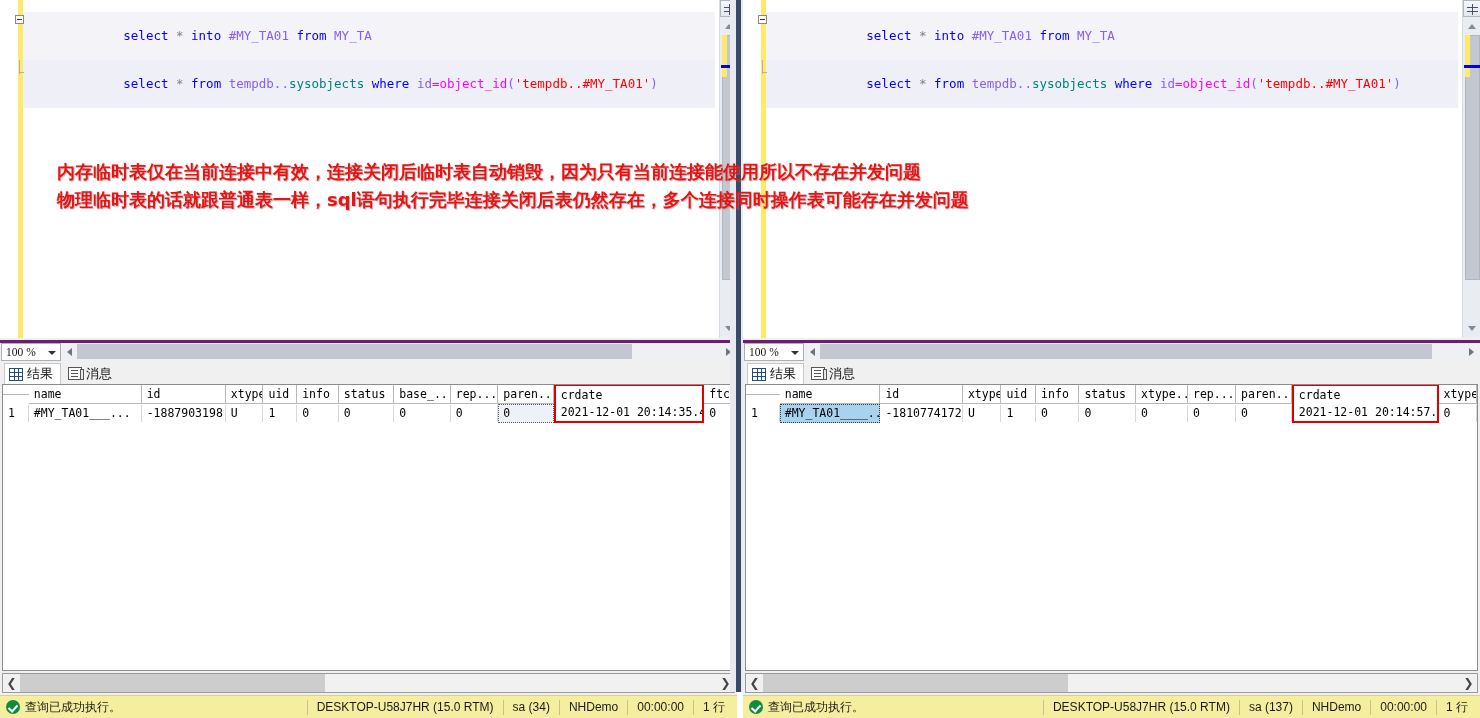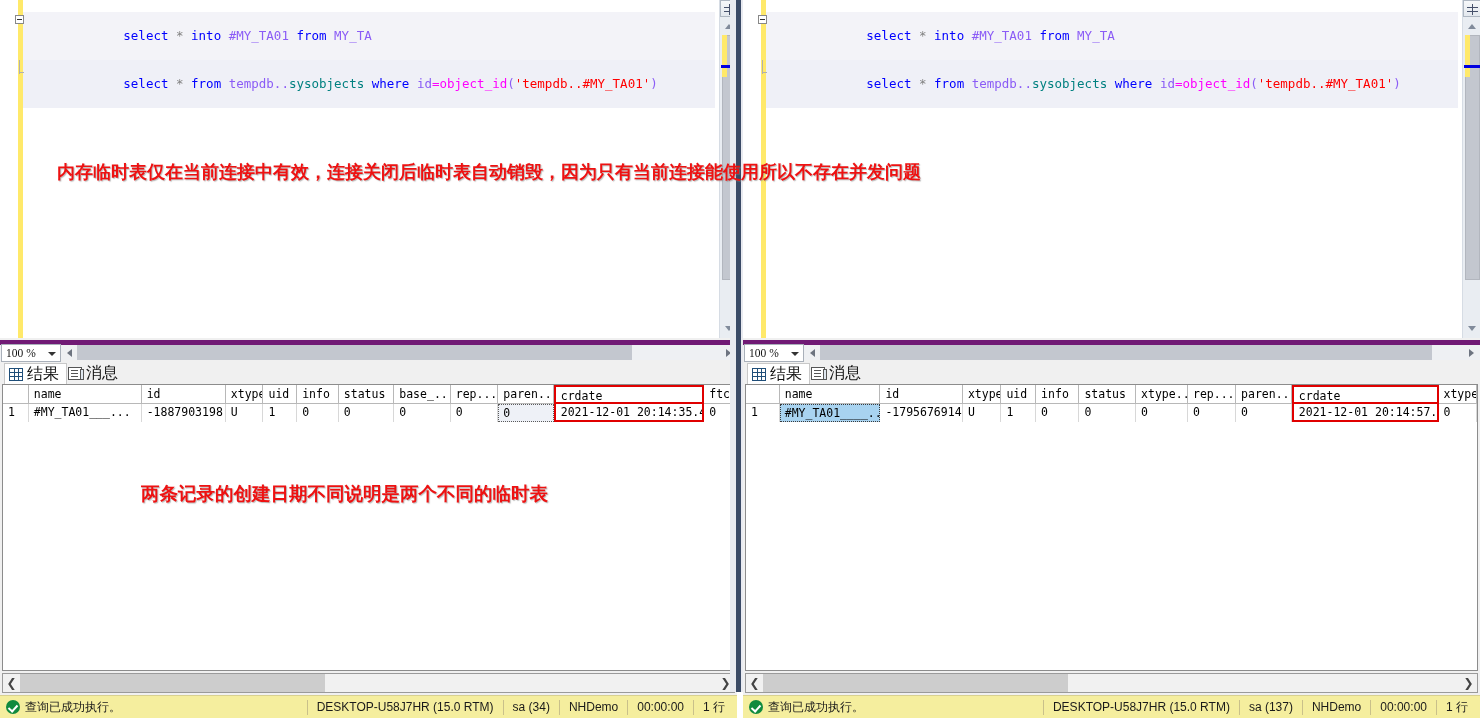--- a/index.html
+++ b/index.html
@@ -96,21 +96,21 @@
   .sb-track-mark {
     position: absolute; left: 2px; top: 35px; width: 5px; height: 42px; background: #ffe96a;
   }
   .sb-caret {
     position: absolute; left: 1px; top: 65px; width: 17px; height: 3px; background: #0000e0;
   }
 
   
   .zoombar {
     position: absolute; top: 340px; left: 0; right: 0; height: 20px;
-    background: #eef0f3; border-top: 5px solid #701a75; display: flex; align-items: center;
+    background: #eef0f3; border-top: 3px solid #701a75; display: flex; align-items: center;
   }
   .zoom-combo {
     width: 60px; height: 18px; margin-left: 1px; background: #fff;
     border: 1px solid #a9b0ba; font-size: 11.5px; line-height: 16px; padding-left: 4px;
     color: #111; position: relative; font-family: "Liberation Serif", serif;
   }
   .zoom-combo .cb-arrow {
     position: absolute; right: 4px; top: 7px; width: 0; height: 0;
     border-left: 4px solid transparent; border-right: 4px solid transparent; border-top: 4px solid #333;
   }
@@ -125,21 +125,21 @@
   }
   .hs-track { flex: 1 1 auto; height: 15px; background: #eef0f3; position: relative; }
   .hs-thumb { position: absolute; left: 0; top: 0; height: 15px; background: #c3c7cf; }
 
   
   .results-tabs {
     position: absolute; top: 362px; left: 0; right: 0; height: 22px; background: #f0f0f0;
   }
   .rtab {
     position: absolute; top: 1px; height: 21px; display: flex; align-items: center;
-    padding: 0 7px 0 4px; font-size: 16px; color: #111;
+    padding: 0 7px 0 4px; font-size: 13px; color: #111;
   }
   .rtab.active { background: #ffffff; border: 1px solid #c8c8c8; border-bottom: none; }
   .rtab .tab-ico { width: 14px; height: 13px; margin-right: 4px; position: relative; }
   .ico-grid {
     border: 1px solid #1f4e79; background: #fff;
   }
   .ico-grid::before {
     content:""; position:absolute; left:0; top:3px; width:12px; height:1px; background:#1f4e79;
   }
   .ico-grid::after {
@@ -158,21 +158,21 @@
   }
   .ico-msg b {
     position:absolute; right:-3px; top:1px; width:4px; height:11px; background:#dfe7ef; border:1px solid #555; display:block;
   }
 
   
   .gridbox {
     position: absolute; top: 384px; left: 2px; right: 2px; bottom: 47px;
     background: #fff; border: 1px solid #8c8c8c; overflow: hidden;
   }
-  .grid-head, .grid-row { display: flex; height: 18px; }
+  .grid-head, .grid-row { display: flex; height: 18px; align-items: center; }
   .grid-head { height: 19px; }
   .gh {
     border-right: 1px solid #b8b8b8; border-bottom: 1px solid #b8b8b8;
     background: #ffffff; font-family: "DejaVu Sans Mono","Liberation Mono",monospace;
     font-size: 11.5px; line-height: 18px; padding-left: 5px; color: #000;
     overflow: hidden; white-space: nowrap;
   }
   .gc {
     border-right: 1px solid #d8d8d8; font-family: "DejaVu Sans Mono","Liberation Mono",monospace;
     font-size: 11.5px; line-height: 17px; padding-left: 5px; color: #000;
@@ -420,21 +420,21 @@
         <div class="gh" style="width:59px">status</div>
         <div class="gh" style="width:54px">xtype...</div>
         <div class="gh" style="width:50px">rep...</div>
         <div class="gh" style="width:58px">paren...</div>
         <div class="gh hl-red-head" style="width:153px">crdate</div>
         <div class="gh" style="width:40px">xtype</div>
       </div>
       <div class="grid-row">
         <div class="gc rownum" style="width:35px">1</div>
         <div class="gc sel-blue" style="width:105px">#MY_TA01____...</div>
-        <div class="gc" style="width:86px">-1795676914</div>
+        <div class="gc" style="width:86px">-1810774172</div>
         <div class="gc" style="width:40px">U</div>
         <div class="gc" style="width:36px">1</div>
         <div class="gc" style="width:45px">0</div>
         <div class="gc" style="width:59px">0</div>
         <div class="gc" style="width:54px">0</div>
         <div class="gc" style="width:50px">0</div>
         <div class="gc" style="width:58px">0</div>
         <div class="gc hl-red-cell" style="width:153px">2021-12-01 20:14:57.610</div>
         <div class="gc" style="width:40px">0</div>
       </div>
@@ -454,16 +454,16 @@
       <span class="status-seg">DESKTOP-U58J7HR (15.0 RTM)</span>
       <span class="status-seg">sa (137)</span>
       <span class="status-seg">NHDemo</span>
       <span class="status-seg">00:00:00</span>
       <span class="status-seg" style="padding-right:12px">1 行</span>
     </div>
   </div>
 
   <div class="annot-layer">
     <div class="annot mid" style="left:57px; top:160px;">内存临时表仅在当前连接中有效，连接关闭后临时表自动销毁，因为只有当前连接能使用所以不存在并发问题</div>
-    <div class="annot big" style="left:141px; top:481px;">两条记录的创建日期不同说明是两个不同的临时表</div>
+    <div class="annot mid" style="left:57px; top:188px;">物理临时表的话就跟普通表一样，sql语句执行完毕连接关闭后表仍然存在，多个连接同时操作表可能存在并发问题</div>
   </div>
 
 </div>
 
 </body></html>

